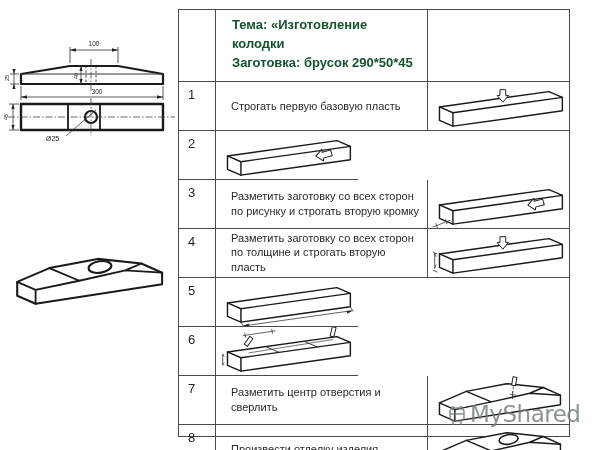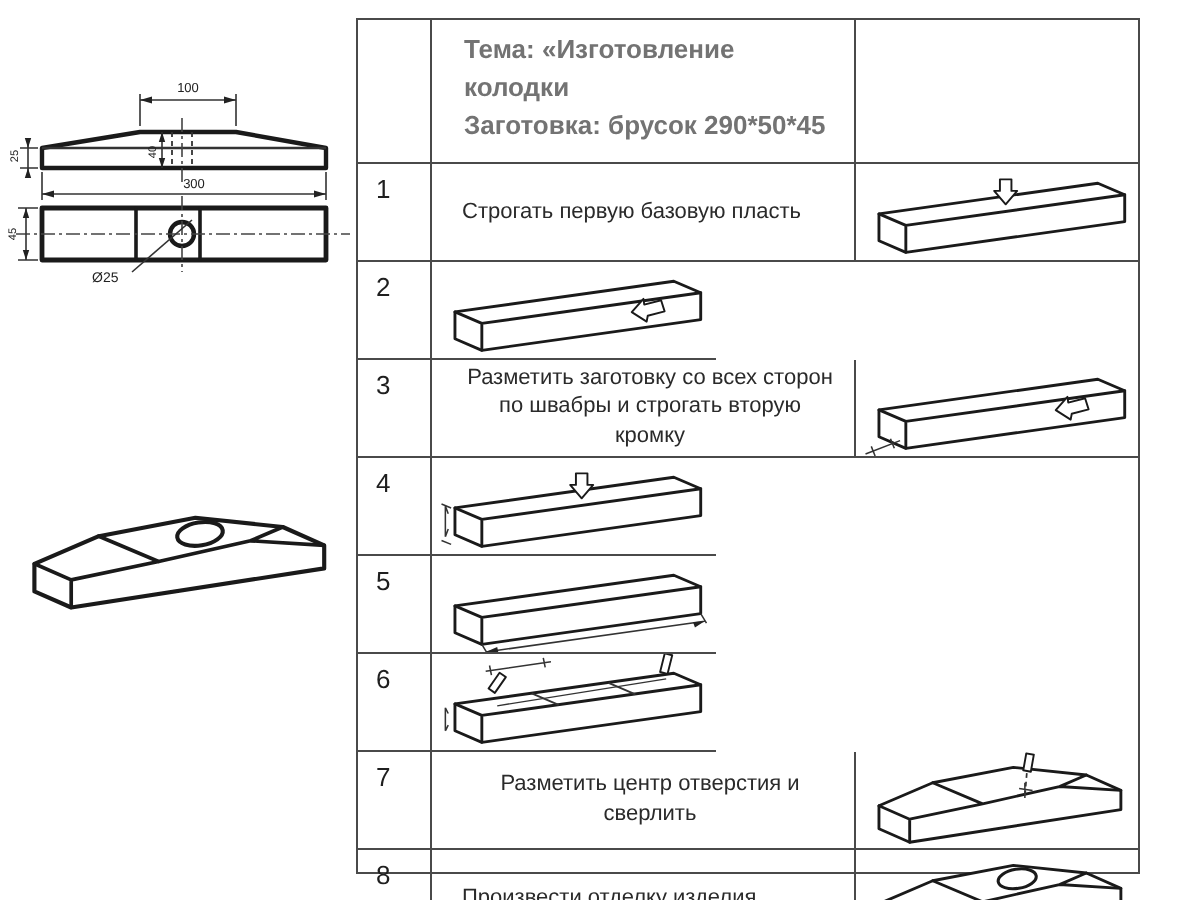--- a/index.html
+++ b/index.html
@@ -21,23 +21,23 @@
     display:flex;flex-direction:column;background:#fff;
   }
   .trow{display:flex;flex:1;min-height:0;}
   .thead{display:flex;height:72px;flex:none;}
   .cell{box-sizing:border-box;border-right:1px solid #4a4a4a;border-bottom:1px solid #4a4a4a;}
   .cell:last-child{border-right:none;}
   .tbody-rows{display:flex;flex-direction:column;flex:1;}
   .tbody-rows .trow:last-child .cell{border-bottom:none;}
   .c-num{width:37px;flex:none;padding:5px 0 0 9px;font-size:13px;color:#1f1f1f;}
   .c-txt{width:212px;flex:none;display:flex;align-items:center;
-         padding:2px 8px 2px 15px;font-size:11px;line-height:1.35;color:#2a2a2a;text-align:center;}
+         padding:2px 8px 2px 15px;font-size:11px;line-height:1.35;color:#2a2a2a;}
   .c-skt{width:142px;flex:none;display:flex;align-items:center;justify-content:center;overflow:hidden;}
-  .c-head-title{padding:6px 6px 0 16px;font-size:13px;font-weight:bold;color:#737373;line-height:1.45;}
+  .c-head-title{padding:6px 6px 0 16px;font-size:13px;font-weight:bold;color:#14532d;line-height:1.45;}
 
   .skt{width:140px;height:48px;}
   .ln{fill:none;stroke:#1a1a1a;stroke-width:1.5;stroke-linejoin:round;stroke-linecap:round;}
   .fw{fill:#ffffff;stroke:#1a1a1a;stroke-width:1.5;stroke-linejoin:round;}
   .thin{fill:none;stroke:#333;stroke-width:0.8;}
   .dash{fill:none;stroke:#333;stroke-width:0.9;stroke-dasharray:2.5,2;}
   .dashdot{fill:none;stroke:#444;stroke-width:0.8;stroke-dasharray:7,2,1.5,2;}
   .arr{fill:#222;stroke:none;}
 
   
@@ -133,34 +133,37 @@
             <path class="fw" d="M8,24 L122,8 L136,14 L136,28 L22,44 L8,38 Z"></path>
             <path class="ln" d="M8,24 L22,30 L136,14 M22,30 L22,44"></path>
             <path class="fw" style="stroke-width:1" transform="rotate(-8 108 23)" d="M100,23 L107,17 L107,20 L116,19 L117,25 L108,26 L107,29 Z"></path>
           </svg>
         </div>
       </div>
 
       <div class="trow">
         <div class="cell c-num">3</div>
         <div class="cell c-txt">
-            <span>Разметить заготовку со всех сторон по швабры и строгать вторую кромку</span>
+            <span>Разметить заготовку со всех сторон по рисунку и строгать вторую кромку</span>
           </div>
         <div class="cell c-skt">
           <svg class="skt" viewBox="0 -2 140 50">
             <path class="fw" d="M8,24 L122,8 L136,14 L136,28 L22,44 L8,38 Z"></path>
             <path class="ln" d="M8,24 L22,30 L136,14 M22,30 L22,44"></path>
             <path class="fw" style="stroke-width:1" transform="rotate(-8 108 23)" d="M100,23 L107,17 L107,20 L116,19 L117,25 L108,26 L107,29 Z"></path>
             <path class="thin" d="M1,47 L19,40 M4,43 l2,5 M14,39 l2,5"></path>
           </svg>
         </div>
       </div>
 
       <div class="trow">
         <div class="cell c-num">4</div>
+        <div class="cell c-txt">
+            <span>Разметить заготовку со всех сторон по толщине и строгать вторую пласть</span>
+          </div>
         <div class="cell c-skt">
           <svg class="skt" viewBox="0 -2 140 50">
             <path class="fw" d="M8,24 L122,8 L136,14 L136,28 L22,44 L8,38 Z"></path>
             <path class="ln" d="M8,24 L22,30 L136,14 M22,30 L22,44"></path>
             <path class="fw" style="stroke-width:1" d="M71,6 L77,6 L77,12 L80,12 L74,19 L68,12 L71,12 Z"></path>
             <path class="thin" d="M3,23 V39 M3,23 l1.5,4 M3,39 l1.5,-4 M1,22 l5,2 M1,41 l5,2"></path>
           </svg>
         </div>
       </div>
 
@@ -217,14 +220,25 @@
             <path class="fw" d="M8,26 L36,14 L78,6 L116,10 L134,18 L134,28 L24,45 L8,38 Z"></path>
             <path class="ln" d="M8,26 L24,33 L24,45 M24,33 L62,25 L102,16 L134,18 M36,14 L62,25 M116,10 L102,16"></path>
             <ellipse cx="80" cy="13" rx="10" ry="5" transform="rotate(-9 80 13)" class="fw" style="stroke-width:1.6"></ellipse>
           </svg>
         </div>
       </div>
 
     </div>
   </div>
 
+  <div class="watermark">
+    <svg width="20" height="26" viewBox="0 0 20 26">
+      <g fill="none" stroke="#6f7f73" stroke-width="1.6" stroke-linejoin="round">
+        <circle cx="6" cy="7" r="2" fill="#6f7f73" stroke="none"></circle>
+        <circle cx="14" cy="7" r="2" fill="#6f7f73" stroke="none"></circle>
+        <rect x="3" y="7" width="14" height="13" rx="4"></rect>
+        <path d="M6,20 v4 M14,20 v4 M3,13 h14"></path>
+      </g>
+    </svg>
+    <span class="wm-text">MyShared</span>
+  </div>
 
 </div>
 
 </body></html>

